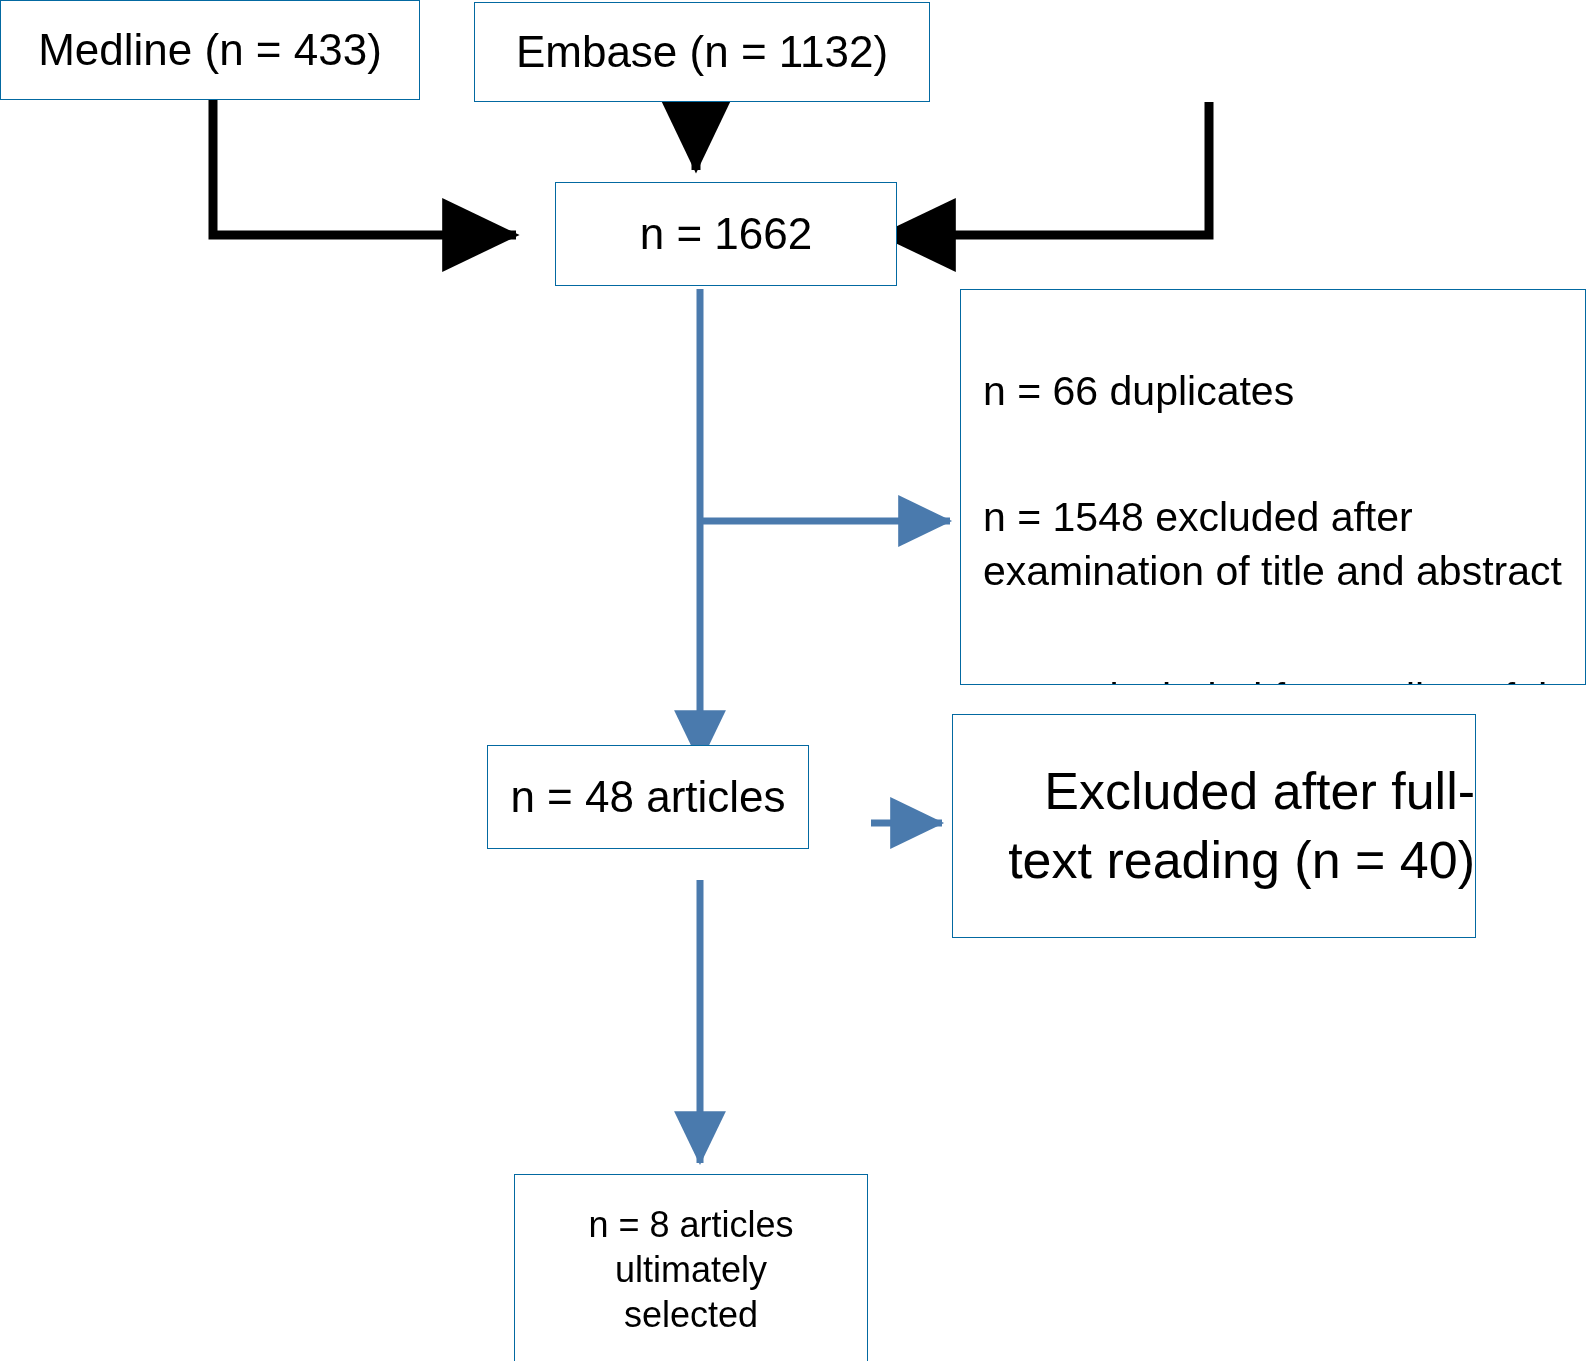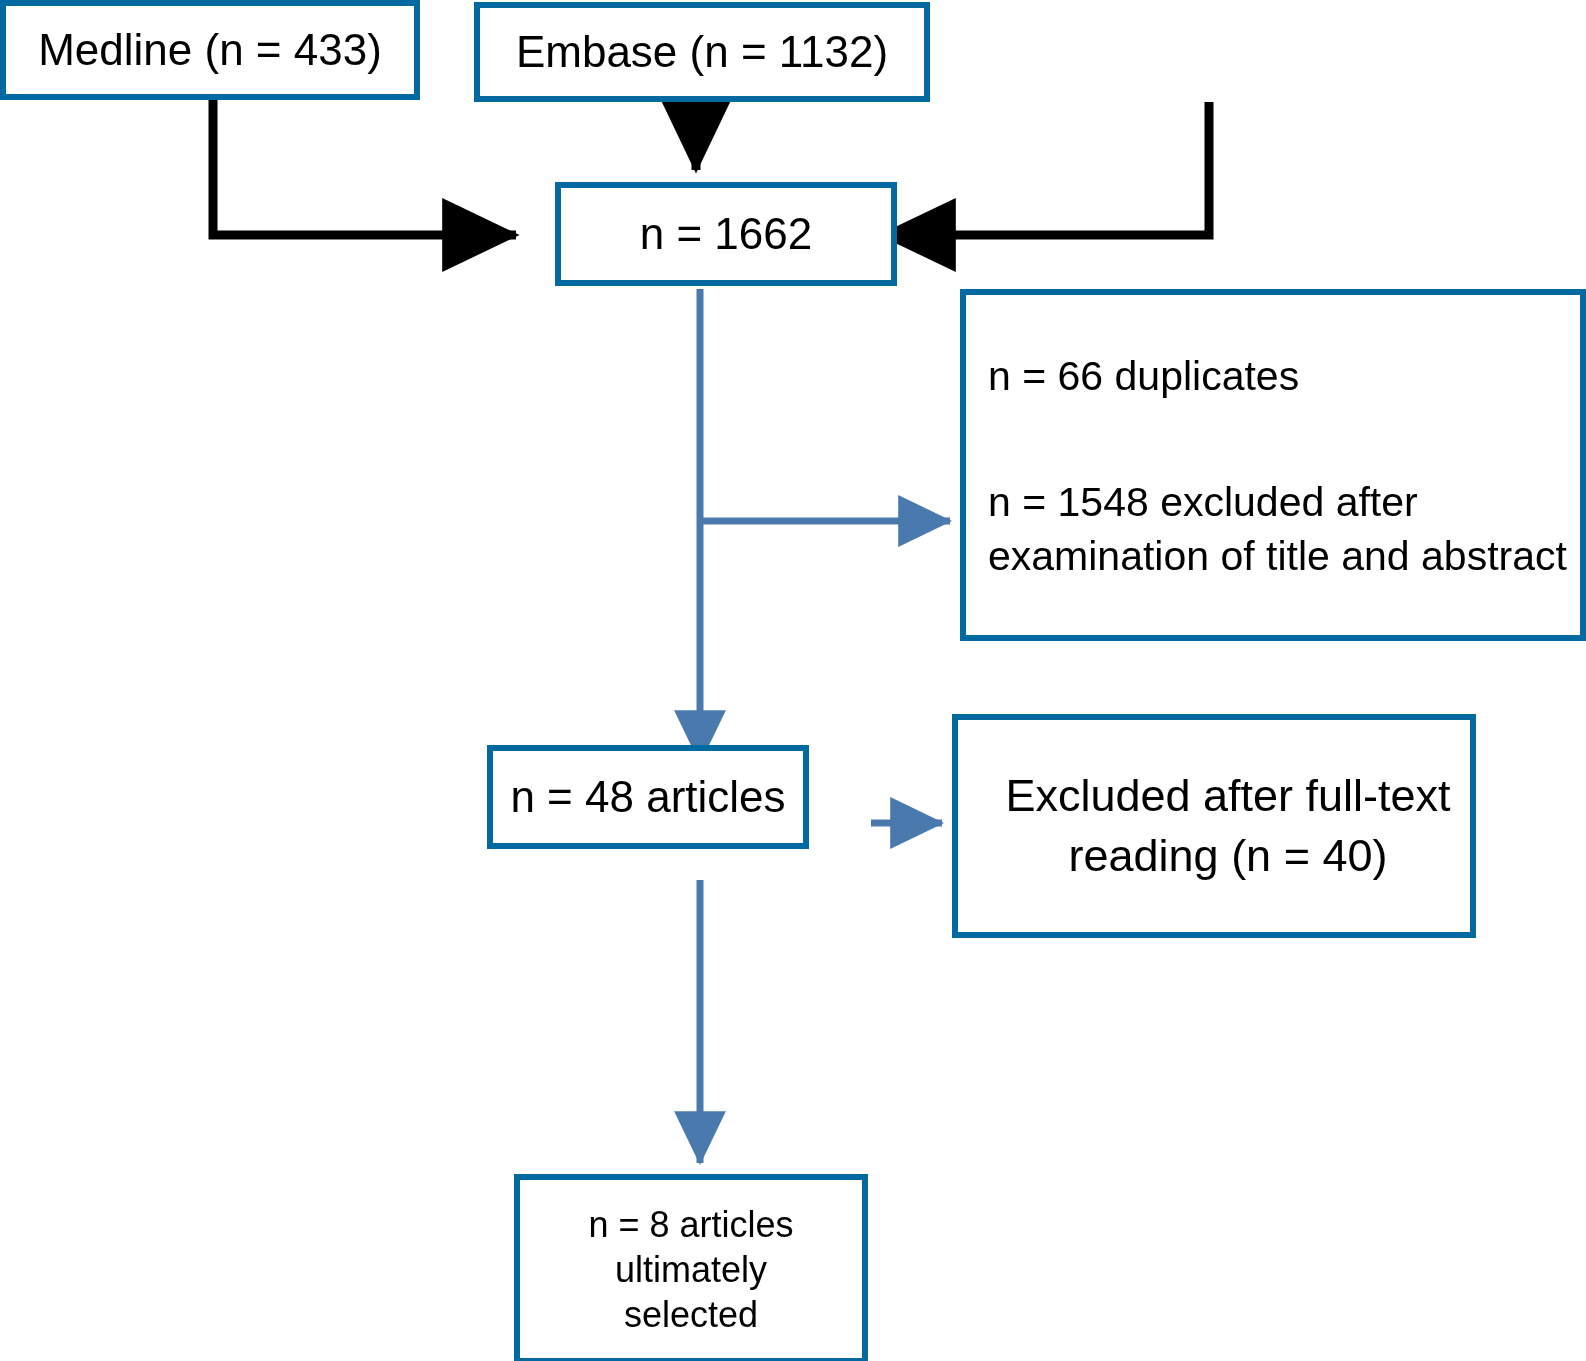--- a/index.html
+++ b/index.html
@@ -23,21 +23,21 @@
     position: absolute;
     top: 0;
     left: 0;
     width: 1586px;
     height: 1361px;
   }
   .node-box {
     position: absolute;
     box-sizing: border-box;
     background: #ffffff;
-    border: 6px solid #0369a1;
+    border: 1px solid #0369a1;
     display: flex;
     align-items: center;
     overflow: hidden;
   }
   .node-text {
     width: 100%;
     color: #000000;
     line-height: 1.15;
     white-space: pre-line;
   }
@@ -51,41 +51,41 @@
   #box-medline  { left: 0px;   top: 0px; width: 420px; }
   #box-embase   { left: 474px; top: 2px; width: 456px; }
   #box-cochrane { left: 982px; top: 2px; width: 456px; }
 
   #box-total {
     left: 527px; top: 182px; width: 342px; height: 104px; margin-left: 28px;
   }
   #box-total .node-text { font-size: 44px; text-align: center; }
 
   #box-excluded-screening {
-    left: 960px; top: 289px; width: 626px; height: 352px;
-    padding: 0 0 16px 22px;
+    left: 960px; top: 289px; width: 626px; height: 396px;
+    padding: 20px 0 16px 22px;
     align-items: flex-start;
   }
   #box-excluded-screening .lines {
     font-size: 41px;
     line-height: 1.32;
   }
   #box-excluded-screening .line-block { margin-bottom: 18px; }
   #box-excluded-screening .line-block:last-child { margin-bottom: 0; }
 
   #box-articles-48 {
     left: 487px; top: 745px; width: 322px; height: 104px; align-items: center;
   }
   #box-articles-48 .node-text { font-size: 44px; text-align: center; }
 
   #box-excluded-fulltext {
     left: 952px; top: 714px; width: 524px; height: 224px;
     padding: 0 0 0 28px;
   }
-  #box-excluded-fulltext .node-text { font-size: 45px; text-align: center; line-height: 1.33; }
+  #box-excluded-fulltext .node-text { font-size: 52px; text-align: right; line-height: 1.33; }
 
   #box-final {
     left: 514px; top: 1174px; width: 354px; height: 190px;
   }
   #box-final .node-text { font-size: 36px; text-align: center; line-height: 1.25; }
 </style>
 </head>
 <body>
 
 <div id="flow-root">

